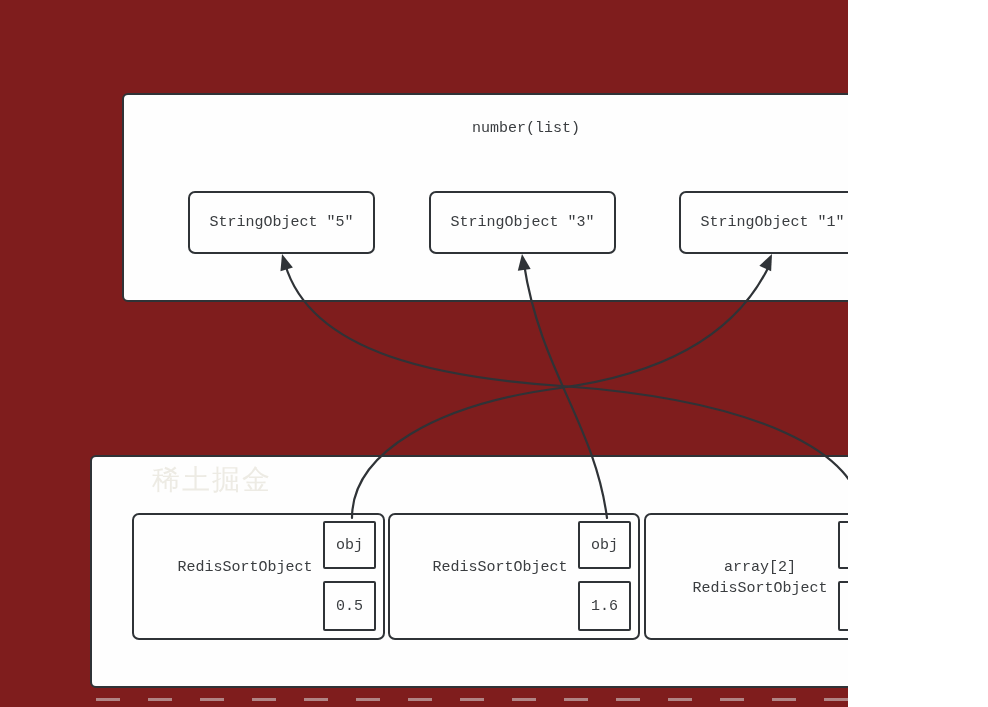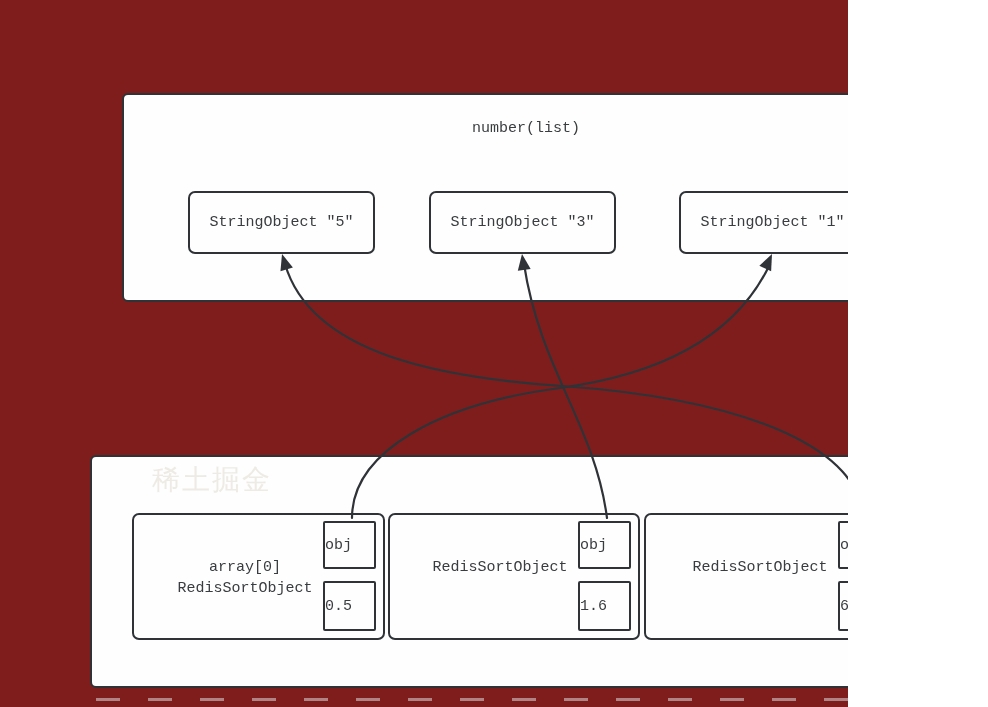--- a/index.html
+++ b/index.html
@@ -53,21 +53,21 @@
     font-size:15px;line-height:21px;
     white-space:nowrap;
   }
   .cell{
     position:absolute;
     box-sizing:border-box;
     right:7px;width:53px;
     border:2px solid #2f3337;
     border-radius:2px;
     background:#fefefe;
-    display:flex;align-items:center;
+    display:flex;align-items:center;justify-content:center;
     font-size:15px;
   }
   .cell.obj{top:6px;height:48px;}
   .cell.score{top:66px;height:50px;}
   #arrow-layer{
     position:absolute;left:0;top:0;
     pointer-events:none;
   }
   #watermark{
     position:absolute;
@@ -109,21 +109,20 @@
     <div class="string-node" style="left:555px;">
       <span>StringObject "1"</span>
     </div>
   </div>
 
   <div class="group-box" id="bottom-group">
     <div id="ghost-mark">稀土掘金</div>
 
     <div class="sort-node" style="left:40px;width:253px;">
       <div class="node-labels">
-        <div>array[0]</div>
         <div>RedisSortObject</div>
       </div>
       <div class="cell obj">
         <span>obj</span>
       </div>
       <div class="cell score">
         <span>0.5</span>
       </div>
     </div>
 
@@ -134,20 +133,21 @@
       <div class="cell obj">
         <span>obj</span>
       </div>
       <div class="cell score">
         <span>1.6</span>
       </div>
     </div>
 
     <div class="sort-node" style="left:552px;width:256px;">
       <div class="node-labels">
+        <div>array[2]</div>
         <div>RedisSortObject</div>
       </div>
       <div class="cell obj">
         <span>obj</span>
       </div>
       <div class="cell score">
         <span>6.9</span>
       </div>
     </div>
   </div>

